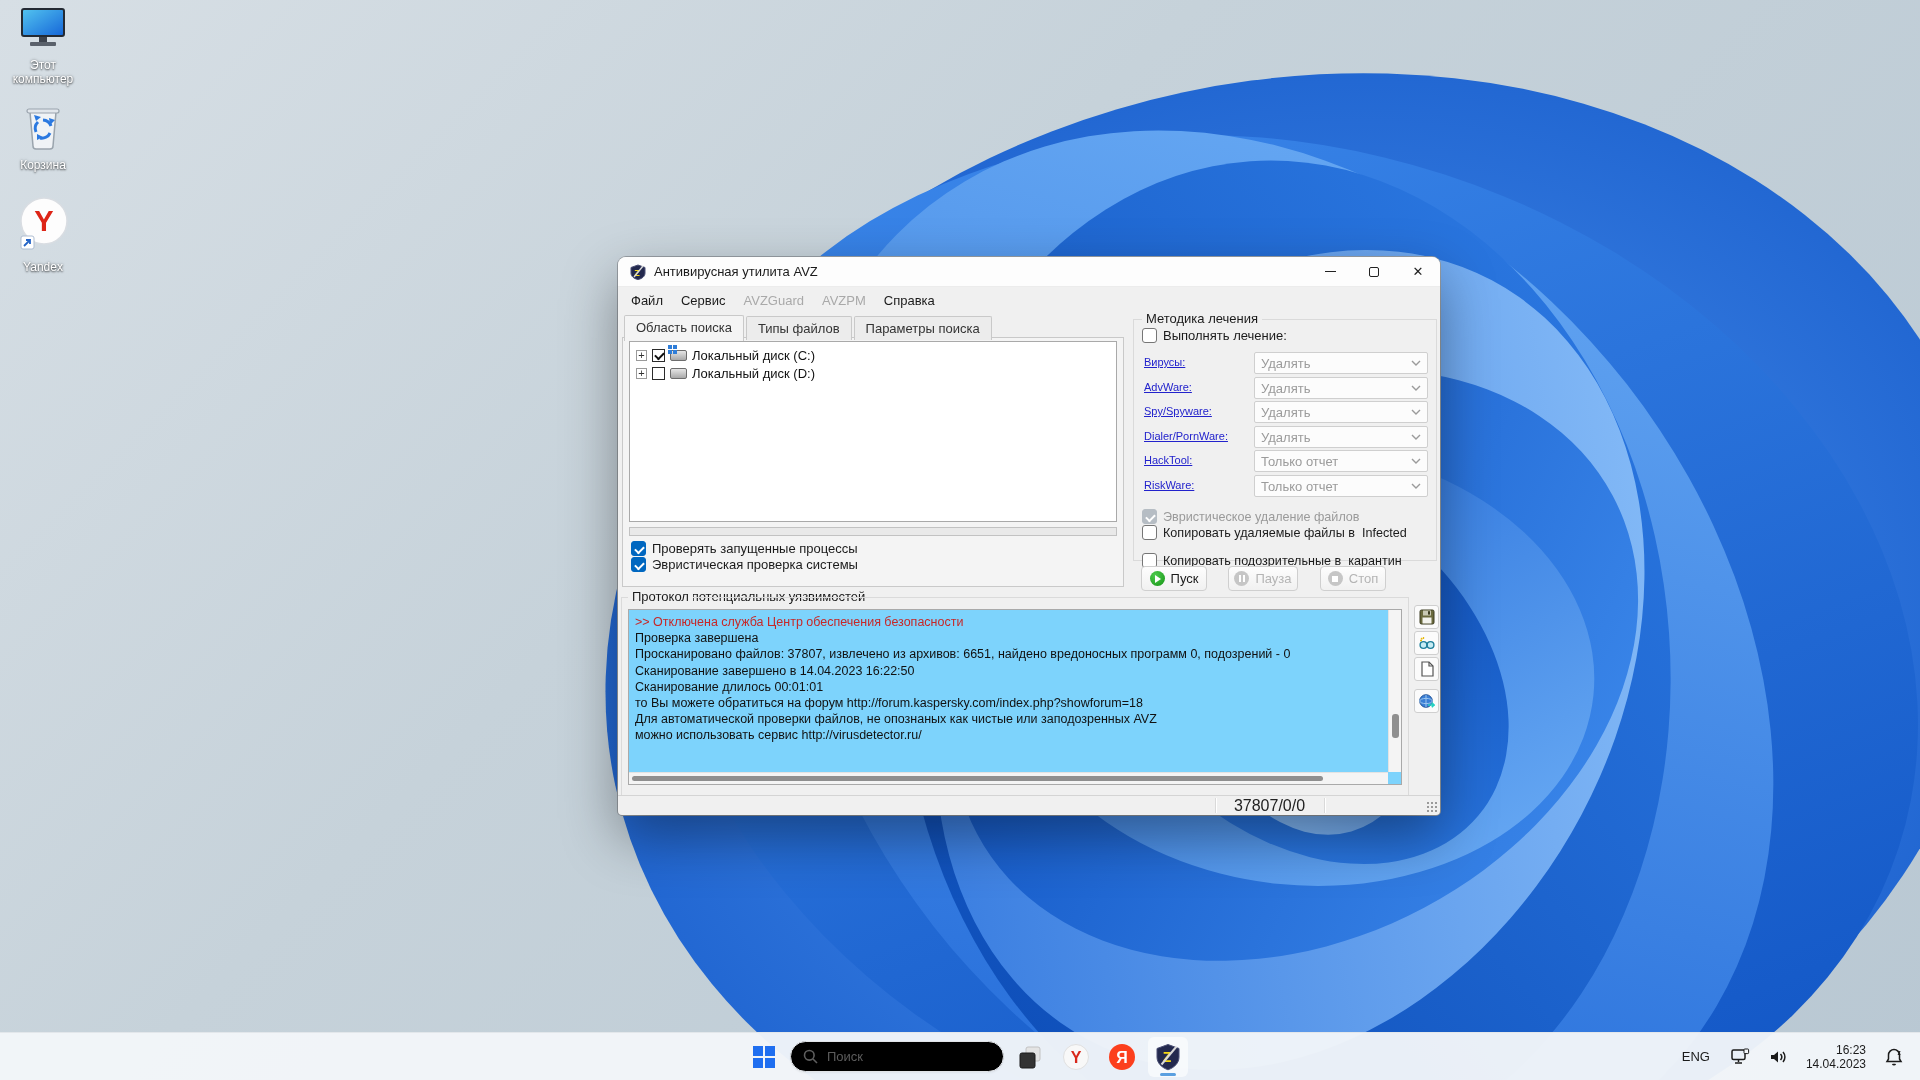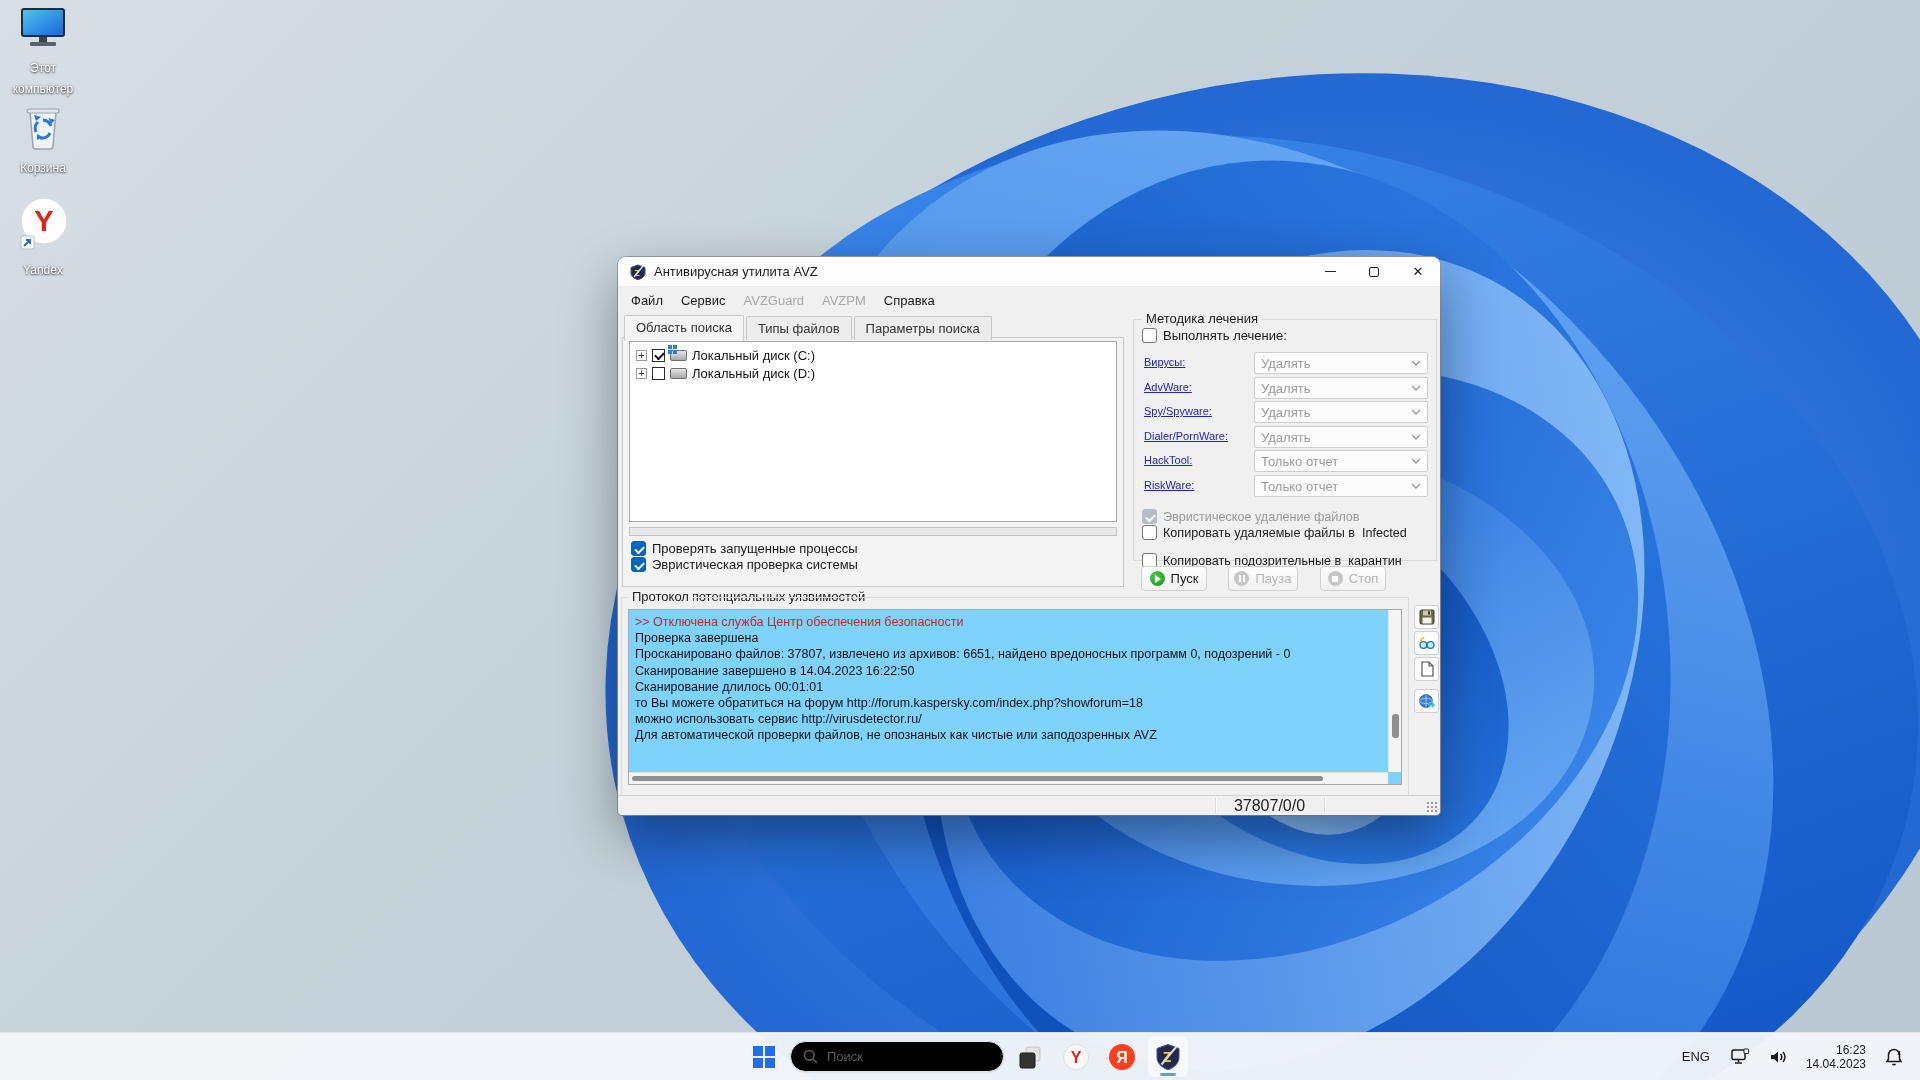--- a/index.html
+++ b/index.html
@@ -2,21 +2,21 @@
 <html><head>
 <meta charset="utf-8">
 <style>
   * { margin:0; padding:0; box-sizing:border-box; }
   html,body { width:1920px; height:1080px; overflow:hidden; font-family:"Liberation Sans",sans-serif; }
   .stage { position:relative; width:1920px; height:1080px; background:linear-gradient(135deg,#d7dfe5 0%,#c6d2da 40%,#b9c8d3 100%); overflow:hidden; }
   .wallpaper { position:absolute; inset:0; }
 
   
   .desk-icon { position:absolute; width:86px; text-align:center; cursor:default; }
-  .desk-icon .dlabel { margin-top:4px; font-size:12px; line-height:21px; color:#fff; text-shadow:0 1px 2px rgba(0,0,0,.65),0 0 3px rgba(0,0,0,.4); }
+  .desk-icon .dlabel { margin-top:4px; font-size:12px; line-height:14px; color:#fff; text-shadow:0 1px 2px rgba(0,0,0,.65),0 0 3px rgba(0,0,0,.4); }
 
   
   .win { position:absolute; left:618px; top:257px; width:822px; height:558px; background:#f0f0f0;
          border-radius:8px 8px 4px 4px; box-shadow:0 22px 55px rgba(0,0,0,.38), 0 0 0 1px #9aa0a6; font-size:13px; color:#1b1b1b; }
   .titlebar { position:absolute; left:0; top:0; width:100%; height:30px; background:#fdfdfd; border-radius:8px 8px 0 0;
               display:flex; align-items:center; border-bottom:1px solid #ececec; }
   .titlebar .ticon { margin:0 8px 0 12px; display:flex; }
   .title-text { font-size:13px; color:#1a1a1a; }
   .tctrls { margin-left:auto; display:flex; height:100%; }
   .tctrl { width:44px; height:100%; display:flex; align-items:center; justify-content:center; color:#222; }
@@ -358,22 +358,22 @@
     <div class="group grp-proto">
       <span class="group-legend" style="left:6px;">Протокол</span>
       <div class="log">
         <div class="log-text">
           <div class="log-line alert">&gt;&gt;  Отключена служба Центр обеспечения безопасности</div>
           <div class="log-line">Проверка завершена</div>
           <div class="log-line">Просканировано файлов: 37807, извлечено из архивов: 6651, найдено вредоносных программ 0, подозрений - 0</div>
           <div class="log-line">Сканирование завершено в 14.04.2023 16:22:50</div>
           <div class="log-line">Сканирование длилось 00:01:01</div>
           <div class="log-line">то Вы можете обратиться на форум http://forum.kaspersky.com/index.php?showforum=18</div>
+          <div class="log-line">Для автоматической проверки файлов, не опознаных как чистые или заподозренных AVZ</div>
           <div class="log-line">можно использовать сервис http://virusdetector.ru/</div>
-          <div class="log-line">Для автоматической проверки файлов, не опознаных как чистые или заподозренных AVZ</div>
         </div>
         <div class="vscroll">
             <div class="vthumb"></div>
           </div>
         <div class="hscroll">
             <div class="hthumb"></div>
           </div>
       </div>
     </div>
 

